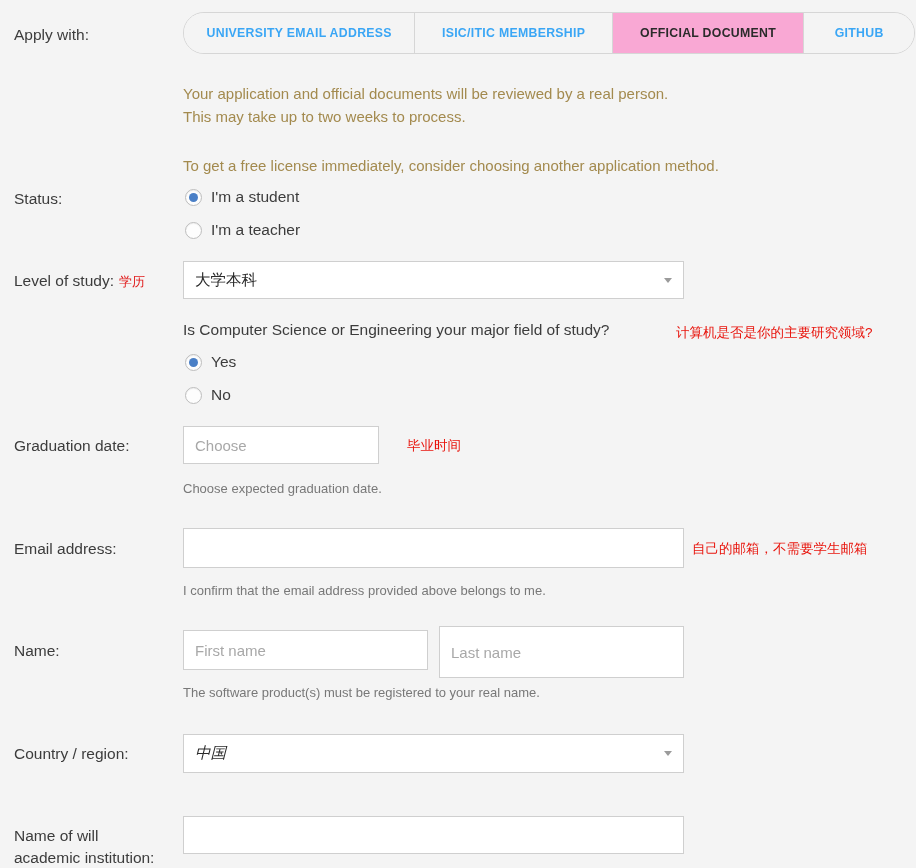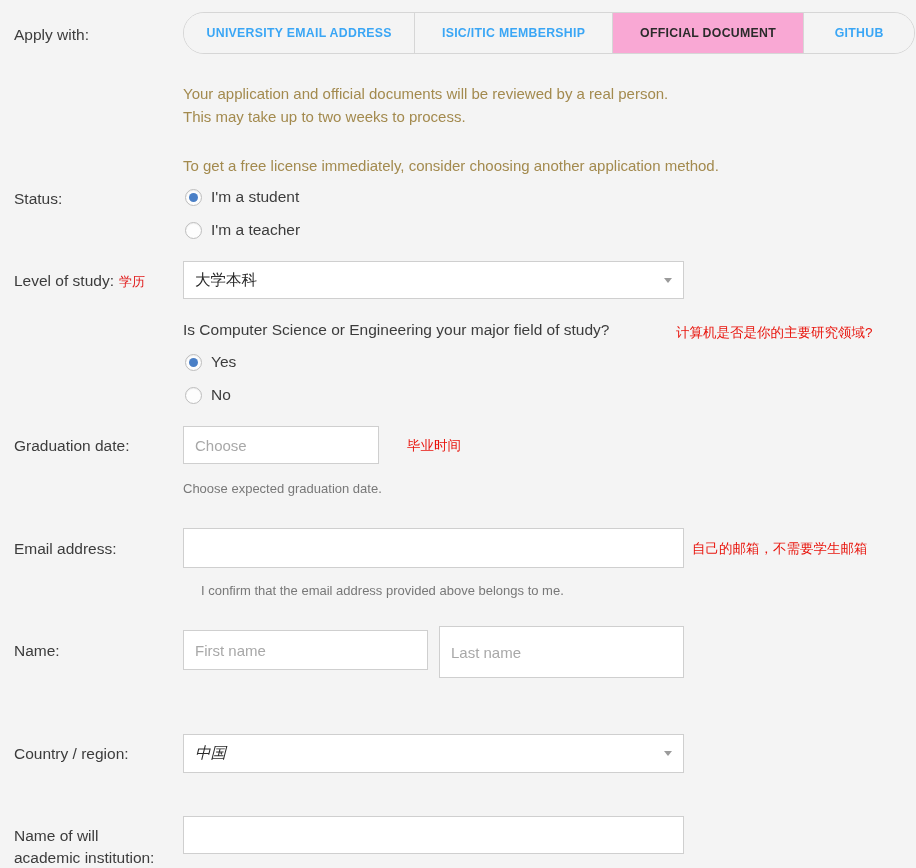--- a/index.html
+++ b/index.html
@@ -239,25 +239,26 @@
   </div>
 
   <div class="row-label" style="position:absolute; top:435px;">Graduation date:</div>
   <input class="tbox" style="left: 183px; top: 426px; width: 196px; height: 38px;" type="text" placeholder="Choose" value="">
   <div class="cn-note" style="left:407px; top:437px;">毕业时间</div>
   <div class="hint" style="top:481px;">Choose expected graduation date.</div>
 
   <div class="row-label" style="position:absolute; top:538px;">Email address:</div>
   <input class="tbox" style="left: 183px; top: 528px; width: 501px; height: 40px;" type="text" value="">
   <div class="cn-note" style="left:692px; top:540px;">自己的邮箱，不需要学生邮箱</div>
-  <div class="hint" style="top:583px;margin-left:18px;">I confirm that the email address provided above belongs to me.</div>
+  <div class="hint" style="top:583px;">I confirm that the email address provided above belongs to me.</div>
 
   <div class="row-label" style="position:absolute; top:640px;">Name:</div>
   <input class="tbox" style="left: 183px; top: 630px; width: 245px; height: 40px;" type="text" placeholder="First name" value="">
   <input class="tbox" style="left: 439px; top: 626px; width: 245px; height: 52px;" type="text" placeholder="Last name" value="">
+  <div class="hint" style="top:685px;">The software product(s) must be registered to your real name.</div>
 
   <div class="row-label" style="position:absolute; top:743px;">Country / region:</div>
   <div class="selbox" style="left:183px; top:734px; width:501px; height:39px;font-style:italic;">
     <span class="sel-value">中国</span>
     <span class="caret"></span>
   </div>
 
   <div class="row-label" style="position:absolute; top:825px; line-height:22px;">
     <span>Name of will</span><br>
     <span>academic institution:</span>

